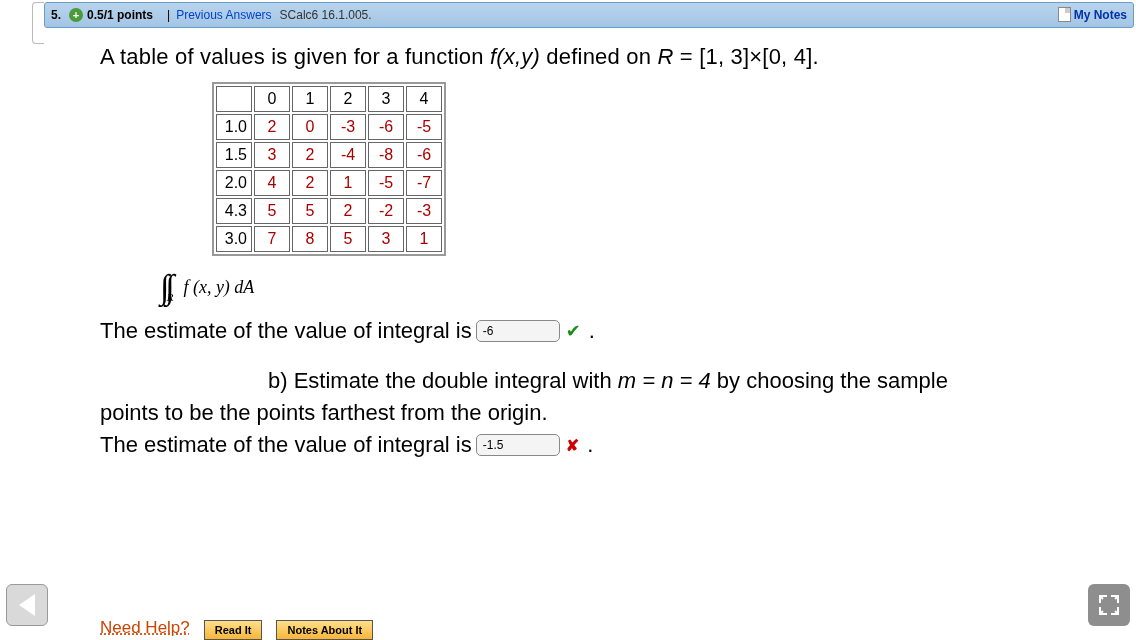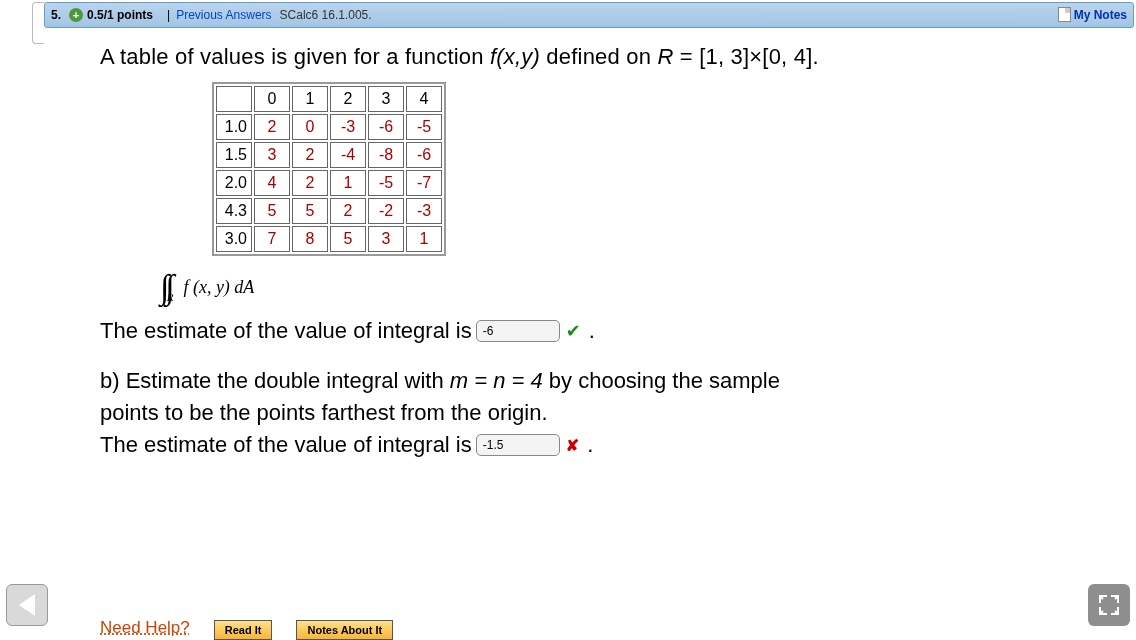--- a/index.html
+++ b/index.html
@@ -58,21 +58,21 @@
   table.ftab td {
     border: 1px solid #666;
     width: 36px; height: 26px;
     text-align: center;
     padding: 2px 4px;
   }
   table.ftab .hdr { color: #000; }
   table.ftab .row-hdr { color:#000; text-align:right; }
   table.ftab .val { color: #aa0000; }
   .part { margin: 10px 0 4px 0; }
-  .part-b { margin-top: 24px; }
+  .part-b { margin-top: 24px; text-align: center; }
   .integral-row {
     margin: 6px 0 12px 60px;
     font-family: "Times New Roman", serif;
     font-style: italic;
     font-size: 18px;
     display:flex; align-items:center;
   }
   .big-int { font-size: 34px; font-style: italic; margin-right: -4px; }
   .sub { font-size: 11px; font-style: italic; vertical-align: sub; position:relative; top:10px; left:-4px; }
   .ans-line { margin: 6px 0; display:flex; align-items:center; gap:4px; }
@@ -80,21 +80,21 @@
     width: 84px; height: 22px;
     border: 1px solid #888; border-radius: 5px;
     background: #f4f4f4;
     font-size: 12px; padding: 2px 6px;
   }
   .check { color: #1a8c1a; font-size: 18px; margin-left: 2px; }
   .cross { color: #c00; font-size: 16px; font-weight:bold; margin-left: 2px; }
   .period { font-size:22px; margin-left:4px; }
   .need-help {
     position:absolute; bottom:0; left:100px;
-    display:flex; align-items:flex-end; gap:24px;
+    display:flex; align-items:flex-end; gap:14px;
     font-size:17px;
     justify-content:space-between;
   }
   .need-help-label { color:#cc4400; text-decoration: underline dotted #cc4400; padding-bottom:2px; }
   .help-btn {
     background: linear-gradient(#ffe08a, #f7b53b);
     border: 1px solid #555;
     font-size: 11px; font-weight: bold;
     padding: 3px 10px;
     color:#000;

